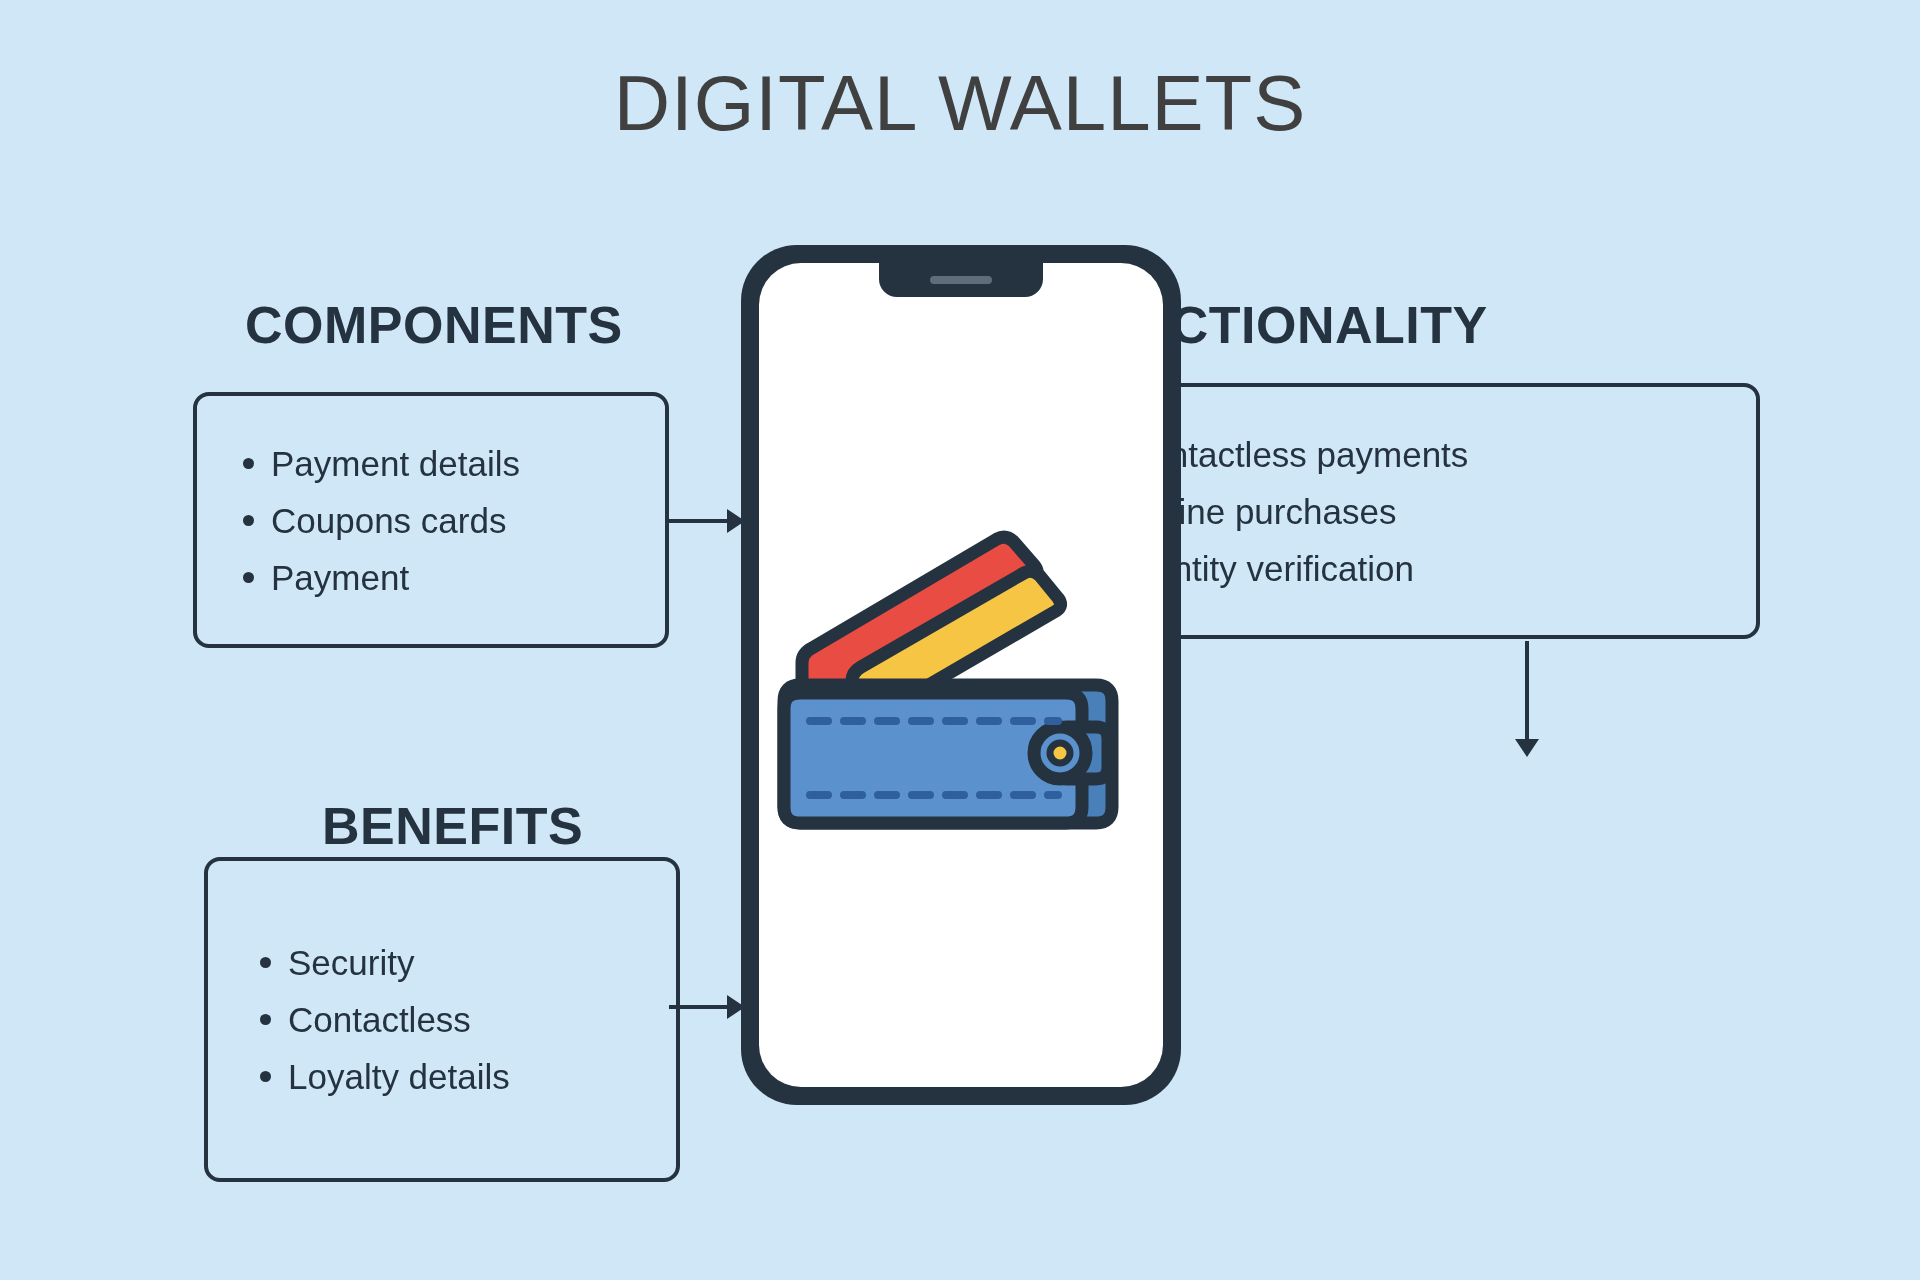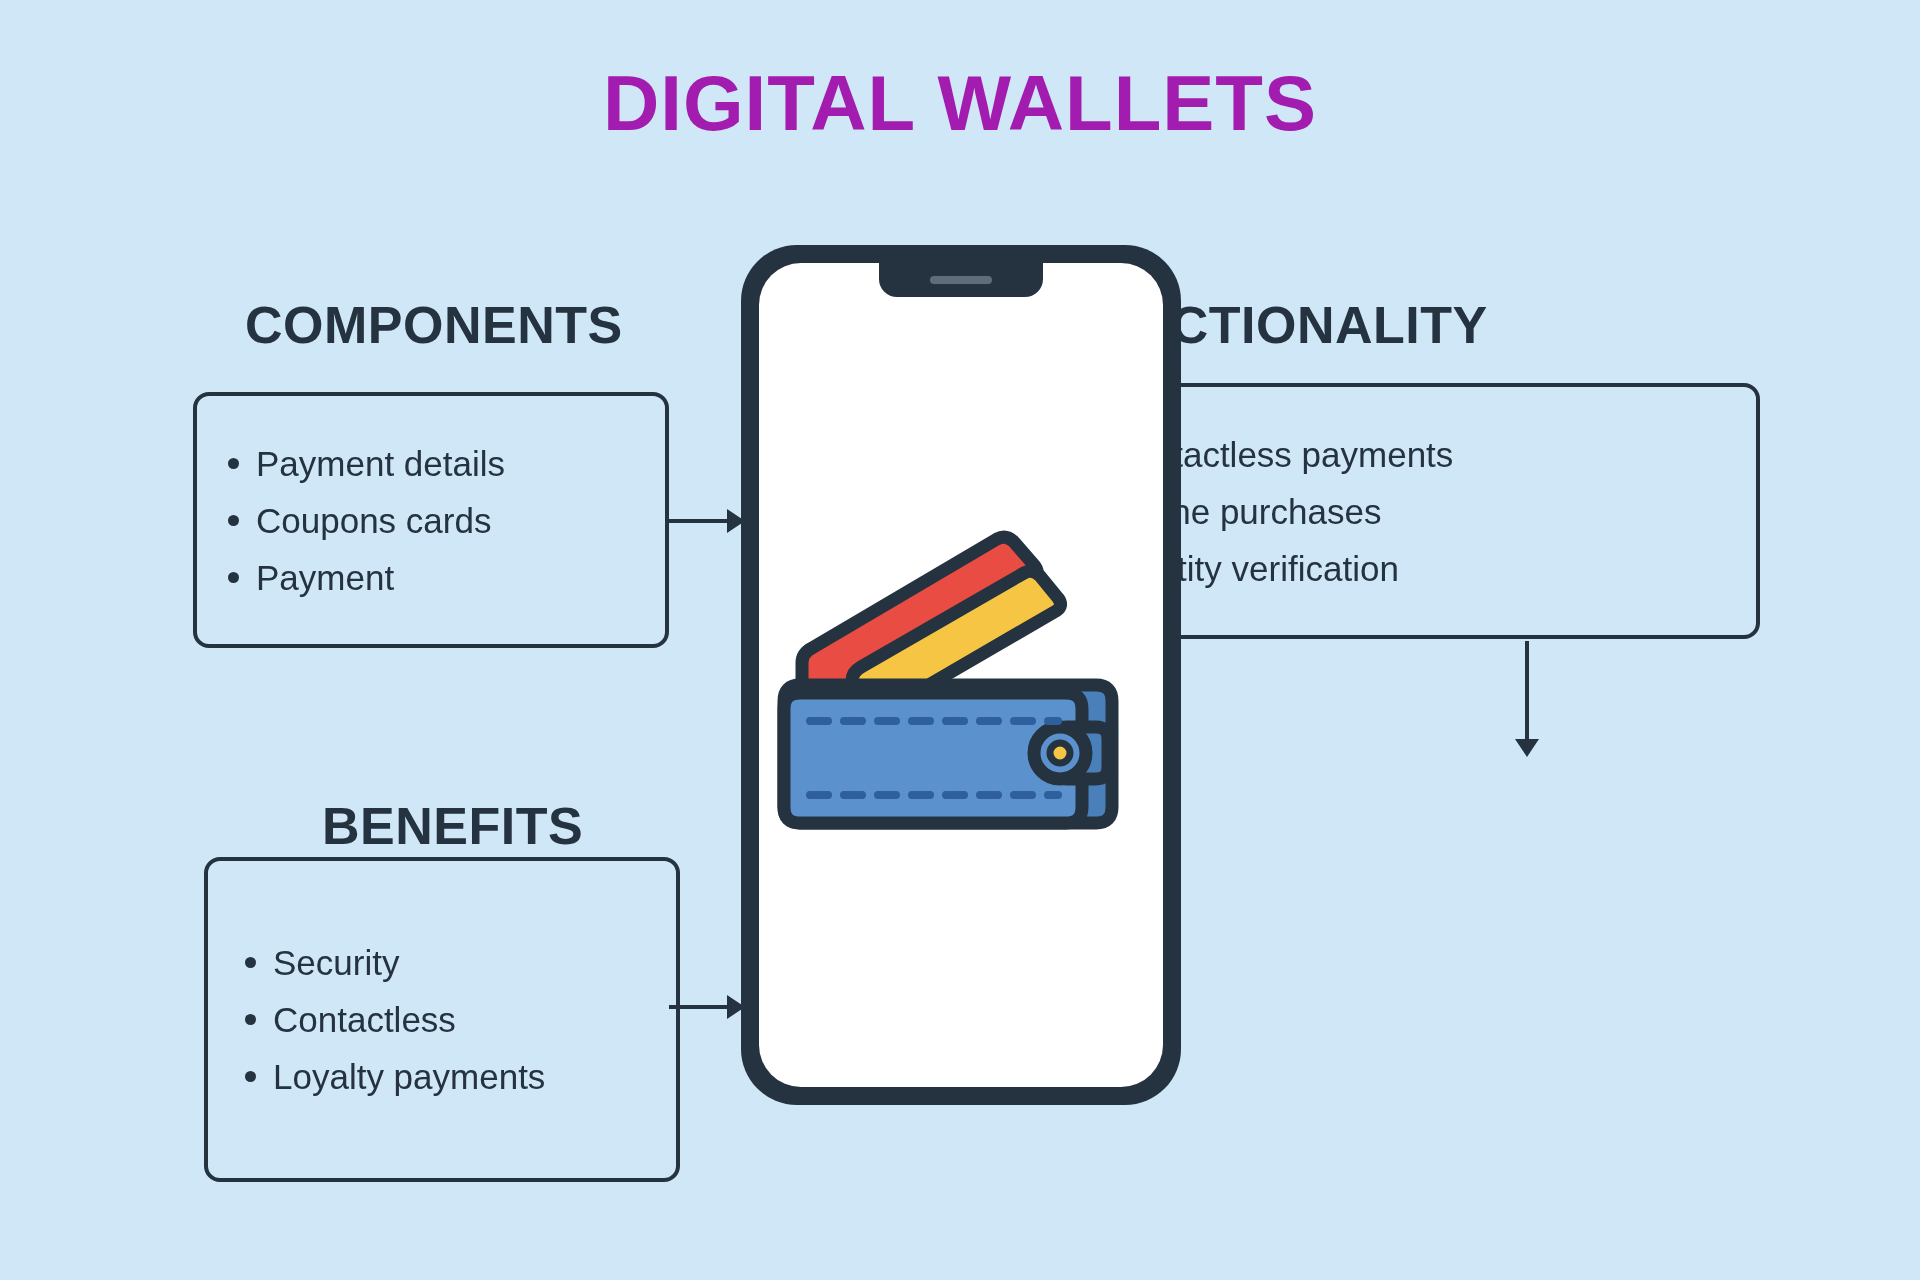--- a/index.html
+++ b/index.html
@@ -10,23 +10,23 @@
     overflow:hidden;
     position:relative;
   }
   .stage{position:absolute;inset:0;}
 
   
   .title{
     position:absolute;left:0;top:58px;width:100%;
     text-align:center;
     font-size:78px;
-    font-weight:bold;
+    font-weight:normal;
     letter-spacing:1px;
-    color:#a21caf;
+    color:#404040;
     font-family:"Liberation Sans", sans-serif;
   }
 
   
   .heading{
     position:absolute;
     font-size:52px;
     font-weight:bold;
     color:#25323f;
     letter-spacing:0.5px;
@@ -42,21 +42,21 @@
     border:4px solid #25323f;
     border-radius:16px;
     background:transparent;
     box-sizing:border-box;
     display:flex;
     flex-direction:column;
     justify-content:center;
   }
   .box ul{
     list-style:none;
-    margin:1px;padding:0;
+    margin:16px;padding:0;
   }
   .box li{
     display:flex;
     align-items:baseline;
     font-size:35px;
     color:#25323f;
     line-height:1.0;
     margin:0;
     padding:11px 0;
     white-space:nowrap;
@@ -196,21 +196,21 @@
       <li>
         <span class="bullet"></span>
         <span>Security</span>
       </li>
       <li>
         <span class="bullet"></span>
         <span>Contactless</span>
       </li>
       <li>
         <span class="bullet"></span>
-        <span>Loyalty payments</span>
+        <span>Loyalty details</span>
       </li>
     </ul>
   </div>
 
   <div class="arrow-right" id="arrow-benefits">
     <span class="shaft"></span>
     <span class="head"></span>
   </div>
 
   <div class="heading" id="heading-functionality">FUNCTIONALITY</div>

